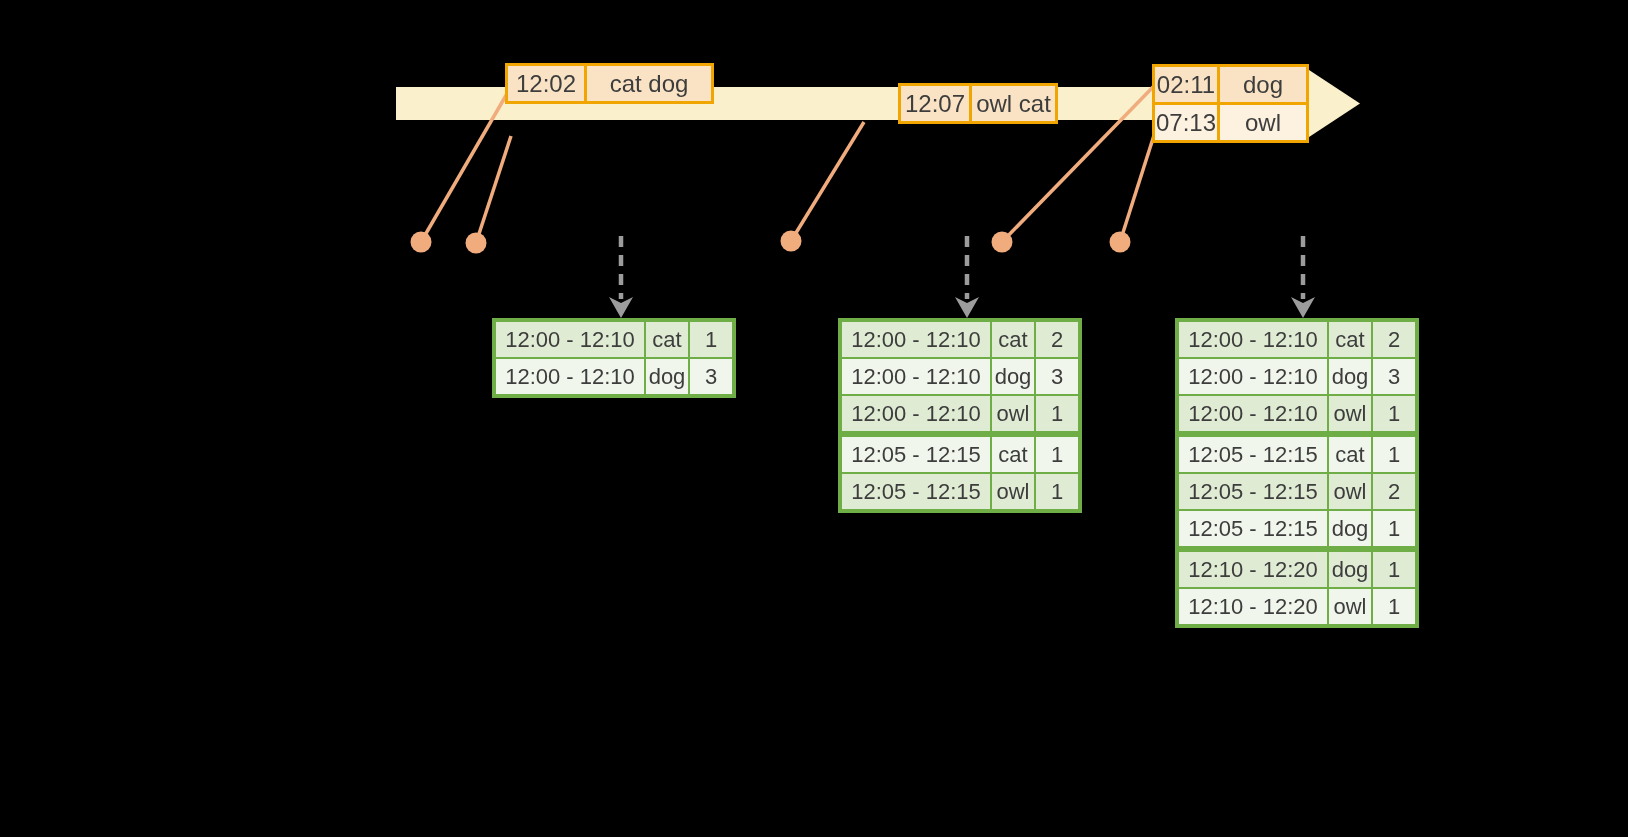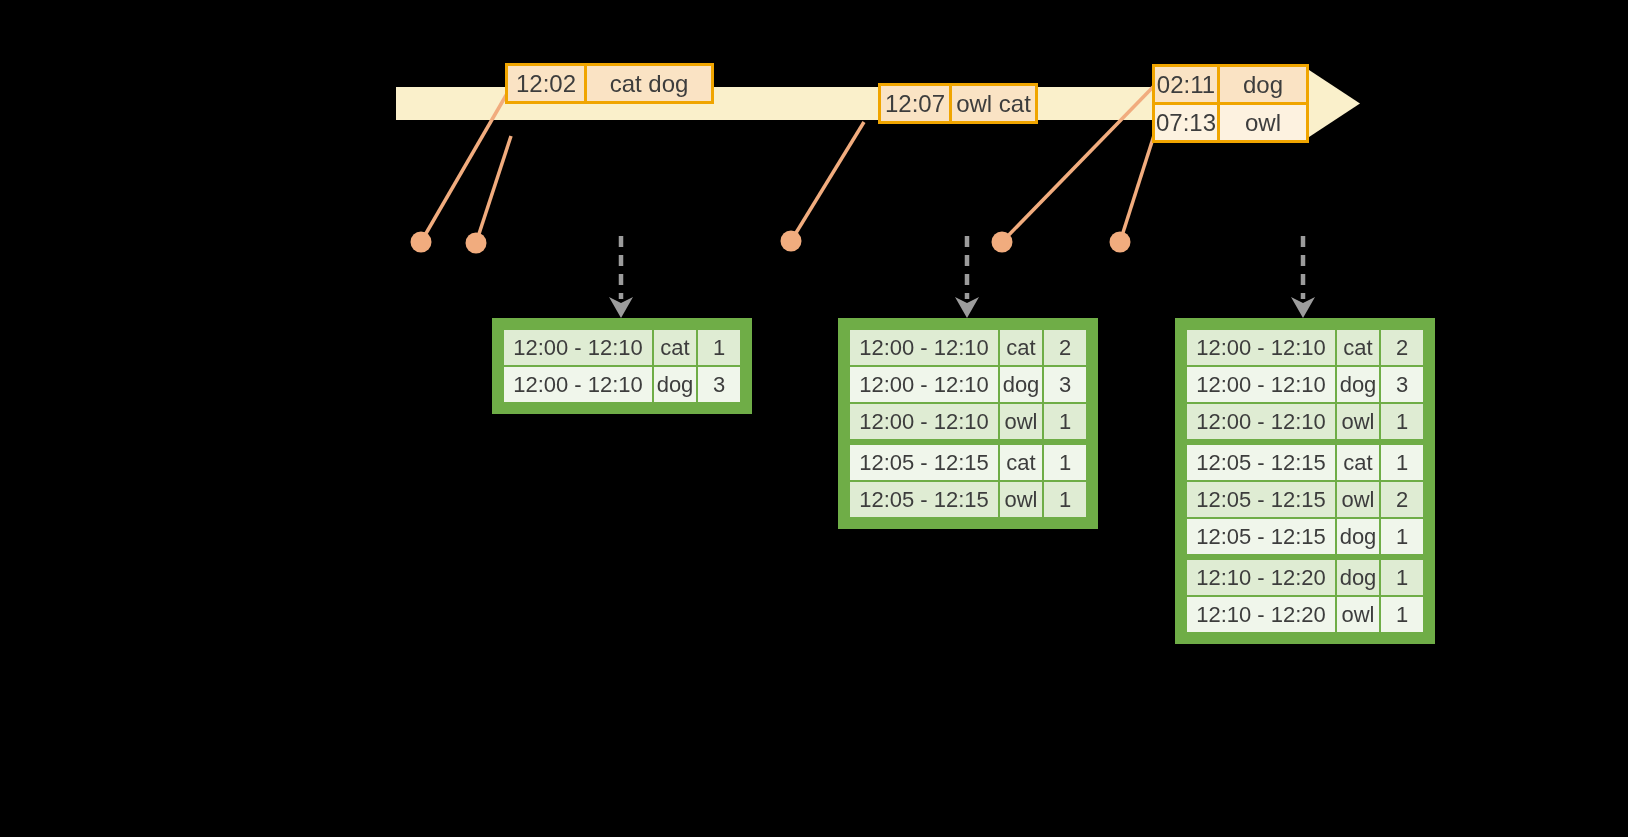--- a/index.html
+++ b/index.html
@@ -21,21 +21,21 @@
           padding:3px;background:var(--event-border,#f0a500);}
   .erow{display:flex;gap:3px;}
   .ecell{height:35px;display:flex;align-items:center;justify-content:center;
          font-size:24px;background:var(--event-row-light,#fdf2e0);}
   .erow.dark .ecell{background:var(--event-row-dark,#fae3c4);}
   .et1 .c-time{width:76px}  .et1 .c-word{width:124px}
   .et2 .c-time{width:68px}  .et2 .c-word{width:83px}
   .et3 .c-time{width:62px}  .et3 .c-word{width:86px}
   
   .rtable{position:absolute;z-index:3;display:flex;flex-direction:column;gap:2px;
-          padding:12px;background:var(--result-border,#6fad47);}
+          padding:4px;background:var(--result-border,#6fad47);}
   .rrow{display:flex;gap:2px;}
   .rrow.group-start{margin-top:2px;padding-top:2px;background:var(--result-border,#6fad47);}
   .rcell{height:35px;display:flex;align-items:center;justify-content:center;font-size:22px;}
   .rrow.dark .rcell{background:var(--result-row-dark,#dfecd3);}
   .rrow.light .rcell{background:var(--result-row-light,#f0f6eb);}
   .rcell.c-window{width:148px}.rcell.c-word{width:42px}.rcell.c-count{width:42px}
 </style>
 </head>
 <body style="--background: #000000; --timeline-band: #faf0cb; --event-border: #f0a500; --event-row-dark: #fae3c4; --event-row-light: #fdf2e0; --marker: #f1ac7e; --result-border: #6fad47; --result-row-dark: #dfecd3; --result-row-light: #f0f6eb; --arrow-gray: #9c9c9c; --text: #3d3d3d;">
 
@@ -62,21 +62,21 @@
   <line class="gline" x1="1303" y1="236" x2="1303" y2="299"></line>
   <polygon class="ghead" points="1291,297 1303,318 1315,297 1303,303"></polygon>
 </svg>
 
 <div class="etable et1" style="left:505px;top:63px">
     <div class="erow dark">
       <div class="ecell c-time">12:02</div>
       <div class="ecell c-word">cat dog</div>
     </div>
   </div>
-<div class="etable et2" style="left:878px;top:83px">
+<div class="etable et2" style="left:898px;top:83px">
     <div class="erow dark">
       <div class="ecell c-time">12:07</div>
       <div class="ecell c-word">owl cat</div>
     </div>
   </div>
 <div class="etable et3" style="left:1152px;top:64px">
     <div class="erow dark">
       <div class="ecell c-time">02:11</div>
       <div class="ecell c-word">dog</div>
     </div>

